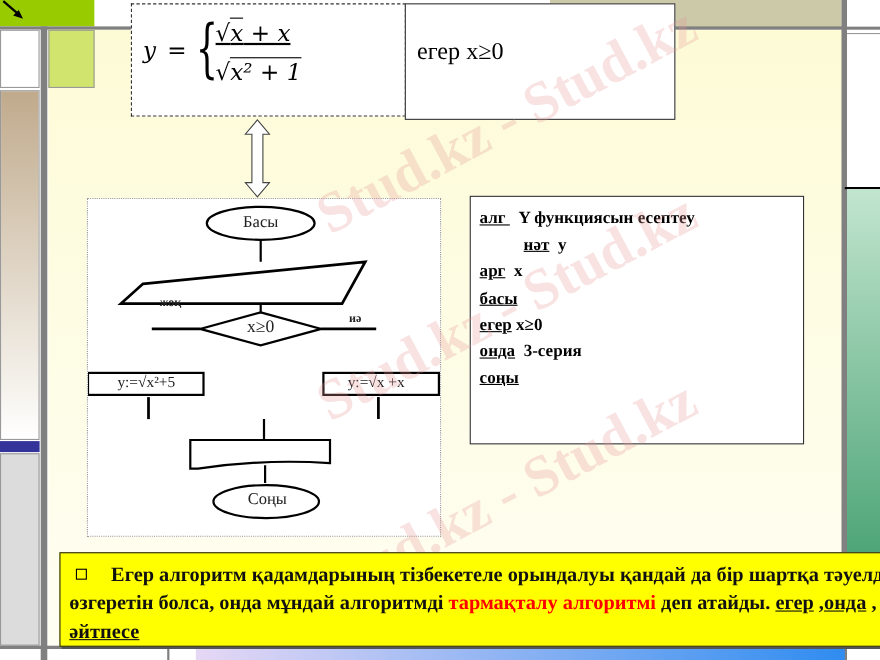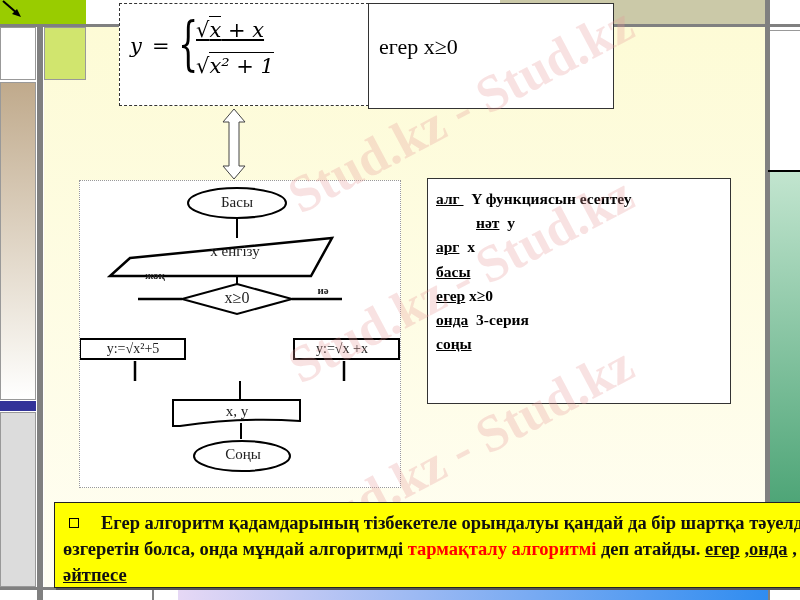--- a/index.html
+++ b/index.html
@@ -119,27 +119,25 @@
     <rect x="0" y="158" width="105" height="20" fill="#fff" stroke="#000" stroke-width="2"></rect>
     <rect x="214" y="158" width="105" height="20" fill="#fff" stroke="#000" stroke-width="2"></rect>
     <line x1="55" y1="180" x2="55" y2="200" stroke="#000" stroke-width="2.5"></line>
     <line x1="264" y1="180" x2="264" y2="200" stroke="#000" stroke-width="2.5"></line>
     <line x1="160" y1="200" x2="160" y2="219" stroke="#000" stroke-width="2"></line>
     <path d="M93,219 L220,219 L220,240 Q160,236 100,245 L93,245 Z" fill="#fff" stroke="#000" stroke-width="2"></path>
     <line x1="161" y1="242" x2="161" y2="258" stroke="#000" stroke-width="2"></line>
     <ellipse cx="162" cy="275" rx="48" ry="15" fill="#fff" stroke="#000" stroke-width="2"></ellipse>
   </svg>
   <div class="flow-text" style="left:108px;top:13px;width:98px;">Басы</div>
-  <div class="flow-text" style="left:70px;top:62px;width:170px;">x енгізу</div>
   <div class="flow-text" style="left:120px;top:108px;width:74px;font-size:16px;">x≥0</div>
   <div class="flow-text" style="left:60px;top:88px;width:30px;font-size:11px;font-weight:bold;">жоқ</div>
   <div class="flow-text" style="left:228px;top:103px;width:30px;font-size:11px;font-weight:bold;">иә</div>
   <div class="flow-text" style="left:2px;top:160px;width:102px;font-size:14px;">y:=√x²+5</div>
   <div class="flow-text" style="left:216px;top:160px;width:92px;font-size:14px;">y:=√x +x</div>
-  <div class="flow-text" style="left:96px;top:222px;width:122px;">x, y</div>
   <div class="flow-text" style="left:115px;top:265px;width:96px;">Соңы</div>
 </div>
 
 <div class="abs algo-box">
   <div class="algo-line"><u>алг </u><span>  Y функциясын есептеу</span></div>
   <div class="algo-line" style="padding-left:40px;"><u>нәт</u><span>  y</span></div>
   <div class="algo-line"><u>арг</u><span>  x</span></div>
   <div class="algo-line"><u>басы</u></div>
   <div class="algo-line"><u>егер</u><span> x≥0</span></div>
   <div class="algo-line"><u>онда</u><span>  3-серия</span></div>

